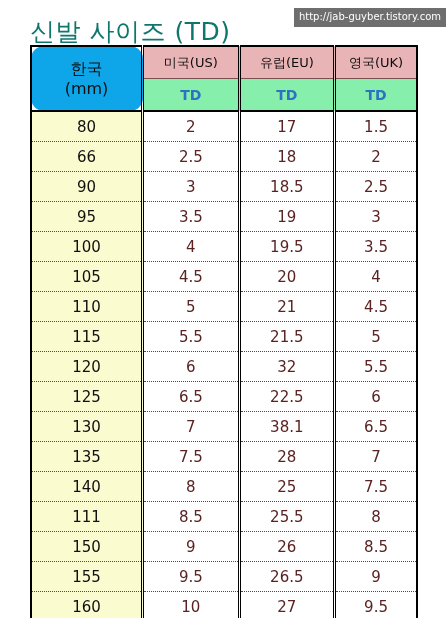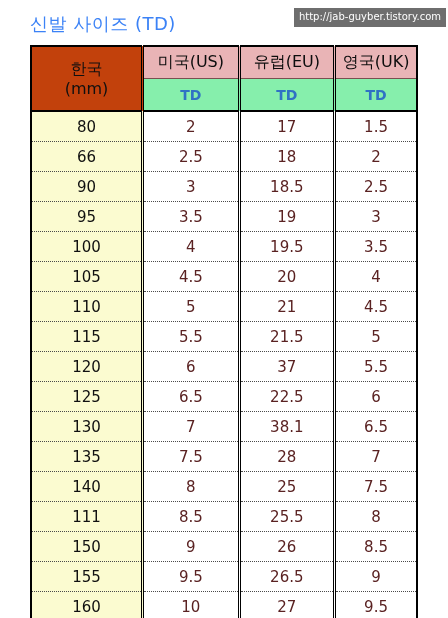--- a/index.html
+++ b/index.html
@@ -12,24 +12,24 @@
     background: #ffffff;
     font-family: "DejaVu Sans", "Liberation Sans", sans-serif;
     position: relative;
     overflow: hidden;
   }
 
   
   #page-title {
     position: absolute;
     left: 30px;
-    top: 8px;
-    font-size: 18px;
+    top: 16px;
+    font-size: 25px;
     line-height: 32px;
-    color: #3b82f6;
+    color: #0f766e;
     letter-spacing: 0.5px;
     white-space: nowrap;
   }
 
   
   #url-watermark {
     position: absolute;
     right: 2px;
     top: 8px;
     background: #6e6e6e;
@@ -64,35 +64,36 @@
   }
 
   
   col.c-kr { width: 111px; }
   col.c-us { width: 96px; }
   col.c-eu { width: 95px; }
   col.c-uk { width: 82px; }
 
   
   th.kr-head {
-    background: #c2410c;
+    background: #0ea5e9;
     color: #101010;
     font-size: 16px;
     line-height: 20px;
     font-weight: normal;
     height: 62px;
     border-right: 3px double #000000;
     border-bottom: 2px solid #000000;
+    border-radius: 13px;
   }
   th.kr-head .kr-line { display: block; }
 
   th.lang-head {
     background: #e9b4b6;
     color: #0d0d0d;
-    font-size: 16px;
+    font-size: 13px;
     font-weight: normal;
     height: 31px;
     border-bottom: 1px solid #7a4f50;
     border-right: 3px double #000000;
   }
   th.lang-head.last { border-right: none; }
 
   td.td-head {
     background: #86efac;
     color: #2f72c4;
@@ -202,21 +203,21 @@
         </tr>
         <tr>
           <td class="kr-cell">115</td>
           <td class="val-cell">5.5</td>
           <td class="val-cell">21.5</td>
           <td class="val-cell last">5</td>
         </tr>
         <tr>
           <td class="kr-cell">120</td>
           <td class="val-cell">6</td>
-          <td class="val-cell">37</td>
+          <td class="val-cell">32</td>
           <td class="val-cell last">5.5</td>
         </tr>
         <tr>
           <td class="kr-cell">125</td>
           <td class="val-cell">6.5</td>
           <td class="val-cell">22.5</td>
           <td class="val-cell last">6</td>
         </tr>
         <tr>
           <td class="kr-cell">130</td>

